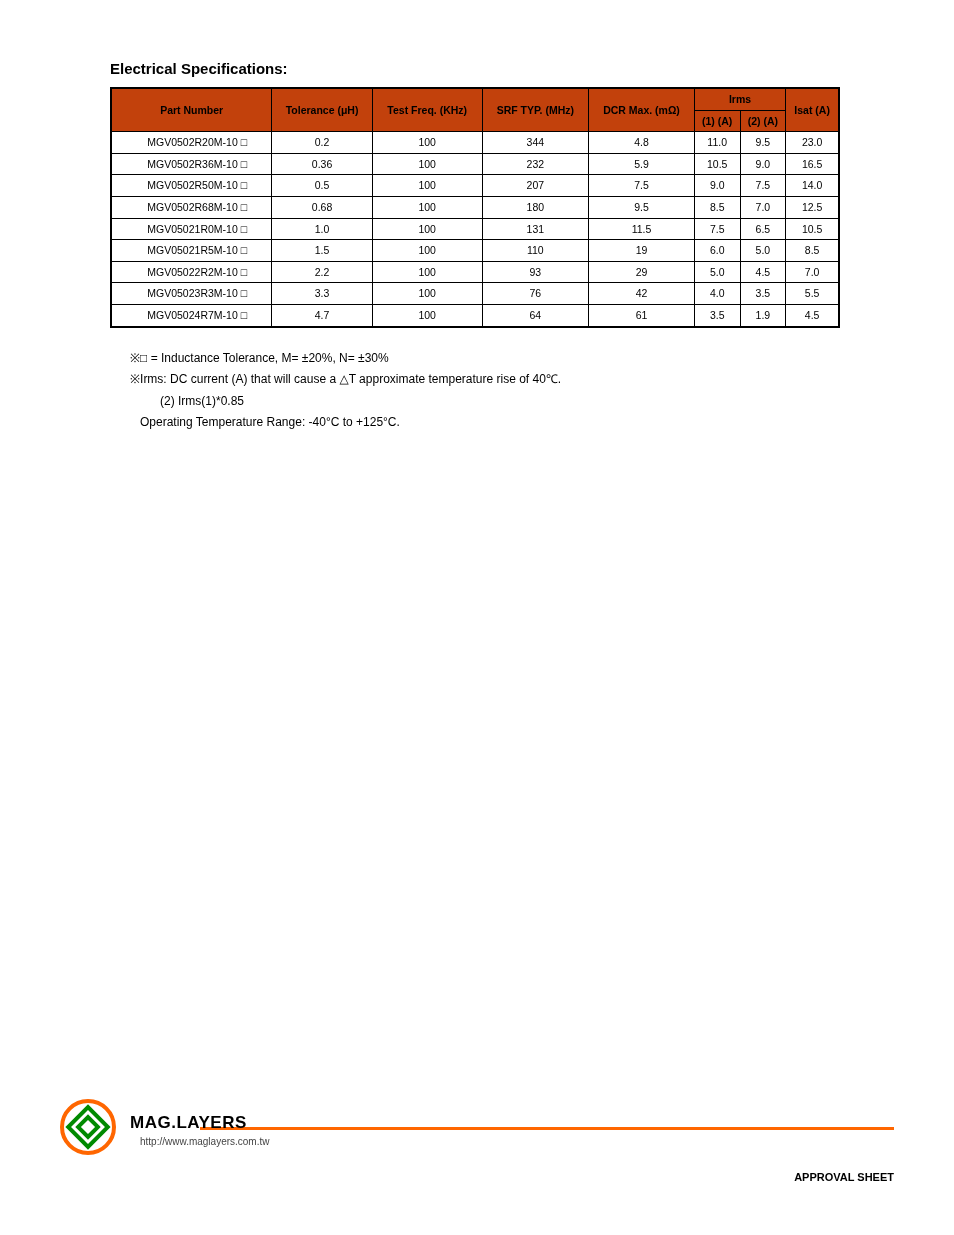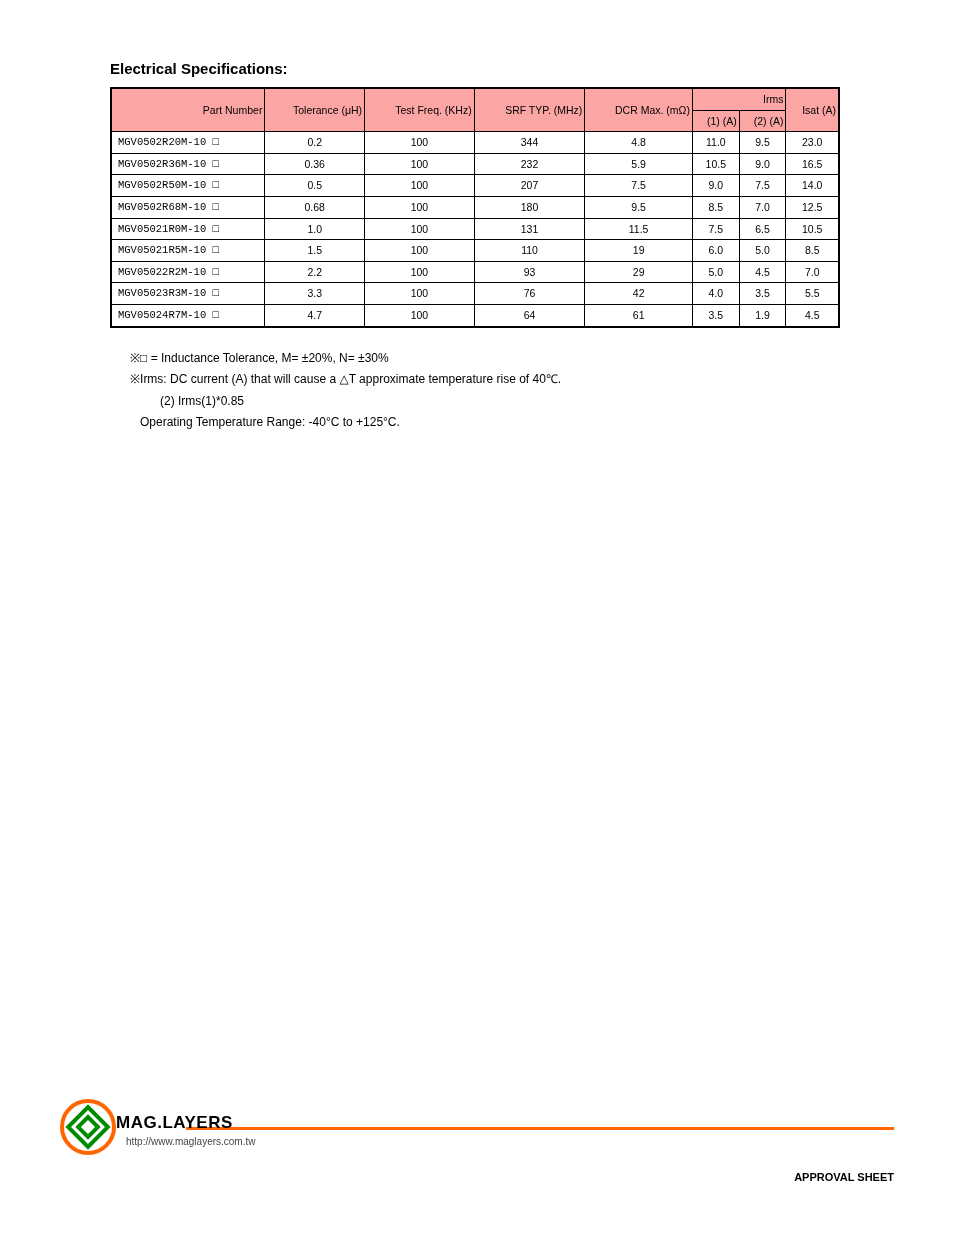--- a/index.html
+++ b/index.html
@@ -1,26 +1,26 @@
 <!DOCTYPE html>
 <html><head>
 <meta charset="utf-8">
 <style>
   * { box-sizing: border-box; margin: 0; padding: 0; }
   body { background: #fff; font-family: Arial, Helvetica, sans-serif; width: 954px; height: 1235px; position: relative; font-size: 12px; color: #000; }
   .page { padding: 60px 60px 0 60px; }
   .section-title { font-size: 15px; font-weight: bold; margin-bottom: 10px; margin-left: 50px; }
   .spec-table { border-collapse: collapse; width: 100%; max-width: 730px; margin-left: 50px; border: 2px solid #000; }
   .spec-table th, .spec-table td { border: 1px solid #000; font-size: 10.5px; text-align: center; vertical-align: middle; padding: 4px 2px; line-height: 1.2; }
-  .spec-table th { background: #fca5a5; font-weight: normal; text-align: right; }
-  .spec-table .partnum { text-align: left; padding-left: 6px; padding-right: 6px; white-space: nowrap; font-family: Liberation Mono, monospace; }
+  .spec-table th { background: #c2410c; font-weight: bold; }
+  .spec-table .partnum { text-align: center; padding-left: 17px; padding-right: 6px; white-space: nowrap; }
   .notes { margin: 20px 0 0 70px; font-size: 12px; line-height: 1.8; }
   .notes .line { display: block; white-space: pre; }
   .footer { position: absolute; bottom: 80px; left: 60px; right: 60px; }
-  .logo-wrap { display: flex; align-items: center; }
+  .logo-wrap { display: flex; align-items: center; gap: 14px; }
   .logo { width: 56px; height: 56px; }
   .company { font-size: 17px; font-weight: bold; letter-spacing: 0.5px; margin-top: 6px; }
   .divider { height: 3px; background: #ff6600; margin-top: -6px; margin-left: 70px; }
   .foot-web { font-size: 10px; color: #444; margin-top: 6px; padding-left: 10px; }
   .foot-approval { position: absolute; right: 0; bottom: -28px; font-size: 11px; font-weight: bold; }
 </style>
 </head>
 <body>
 
 <div class="page">

